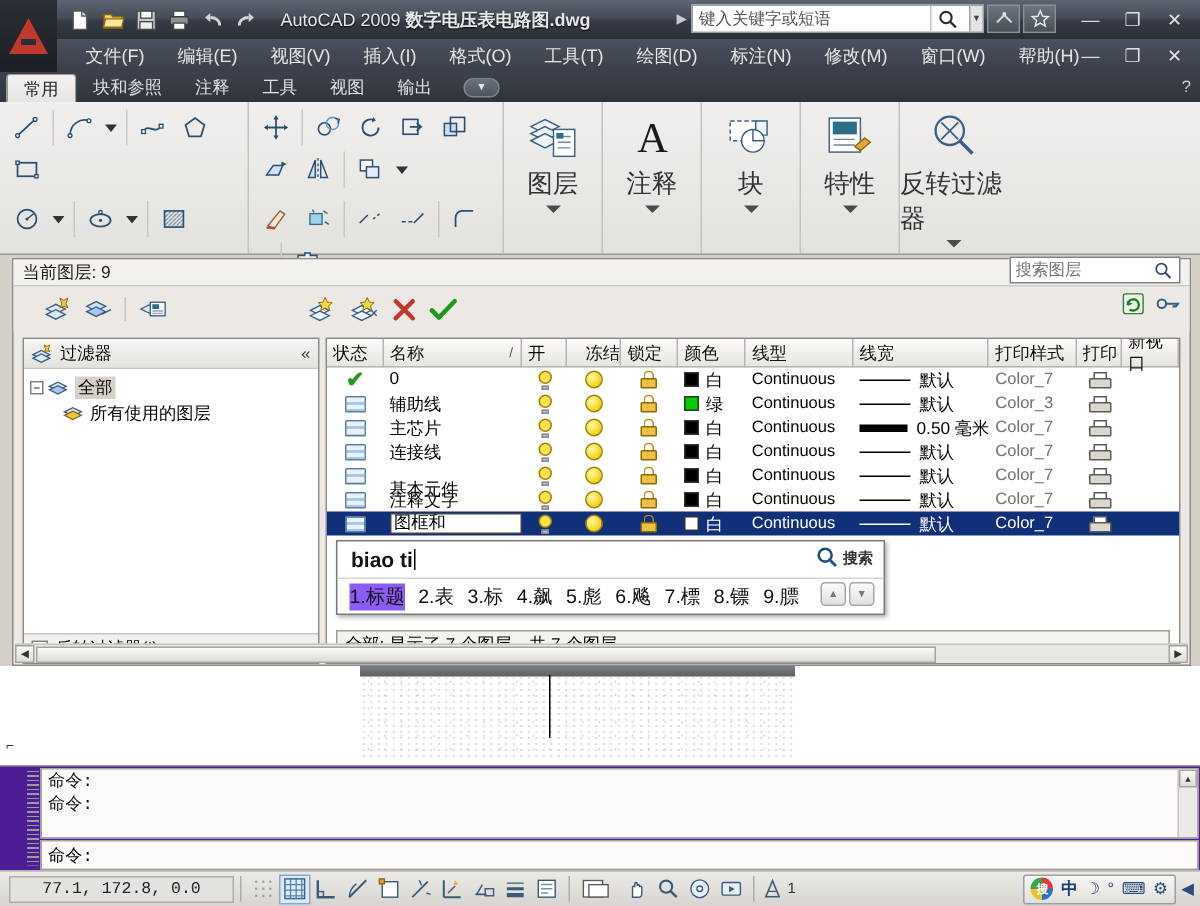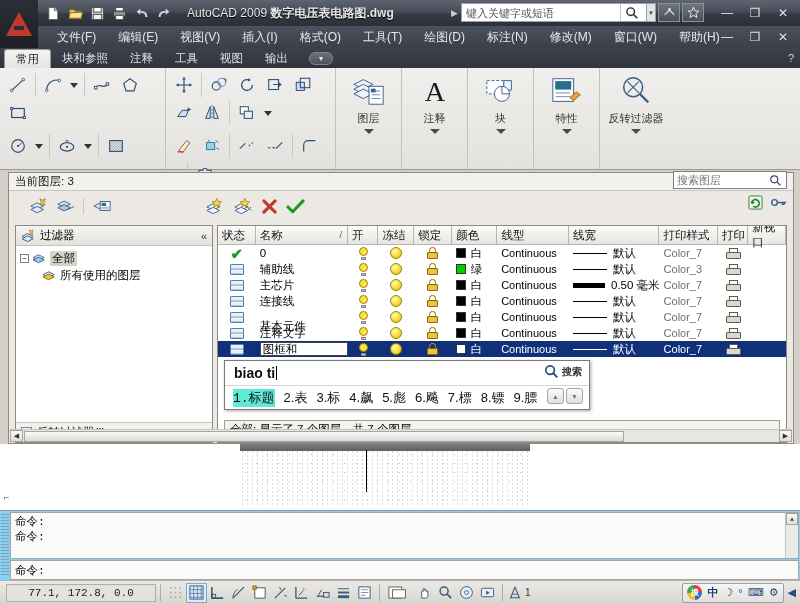--- a/index.html
+++ b/index.html
@@ -142,21 +142,21 @@
   .tbtn {
     width: 26px; height: 26px; display: flex; align-items: center; justify-content: center;
     border: 1px solid transparent; border-radius: 2px;
   }
   .sep-v { width: 1px; background: #c9c7c2; margin: 1px 2px; align-self: stretch; }
   .bigpanel { width: 66px; align-items: center; }
   .bigpanel .bigbtn {
     display: flex; flex-direction: column; align-items: center; justify-content: flex-start;
     width: 100%; padding-top: 6px;
   }
-  .bigpanel .biglabel { font-size: 11px; color: #333; margin-top: 3px; }
+  .bigpanel .biglabel { font-size: 17px; color: #333; margin-top: 3px; }
   .bigpanel .bigdd {
     width: 0; height: 0; margin: 3px auto 0 auto;
     border-left: 5px solid transparent; border-right: 5px solid transparent;
     border-top: 5px solid #4a4a48;
   }
 
   
   .layermgr {
     position: absolute; top: 172px; left: 8px; width: 786px; height: 272px;
     background: #ece9e4; border: 1px solid #8d8a85;
@@ -314,21 +314,21 @@
   }
   .ime-searchbtn {
     position: absolute; right: 7px; top: 3px; display: flex; align-items: center; gap: 3px;
     font-size: 10px; color: #333;
   }
   .ime-cands {
     height: 23px; display: flex; align-items: center; padding-left: 8px; gap: 9px;
     font-size: 13px; position: relative;
   }
   .ime-cand { white-space: nowrap; color: #111; }
-  .ime-cand.first { background: #5eead4; font-family: Liberation Mono, monospace; }
+  .ime-cand.first { background: #8b5cf6; }
   .ime-nav { position: absolute; right: 6px; top: 2px; display: flex; gap: 2px; }
   .ime-navbtn {
     width: 17px; height: 16px; border: 1px solid #a8a5a0; border-radius: 3px;
     background: linear-gradient(to bottom,#fbfbfb,#e2e0dc);
     display: flex; align-items: center; justify-content: center; font-size: 7px; color: #777;
   }
 
   
   .canvas {
     position: absolute; top: 444px; left: 0; width: 800px; height: 66px;
@@ -349,22 +349,23 @@
     position: absolute; left: 240px; top: 0; width: 290px; height: 7px;
     background: linear-gradient(to bottom,#7b7f84,#5c6065);
   }
   .canvas .ucsmark {
     position: absolute; left: 4px; top: 48px; font-size: 9px; color: #333;
   }
 
   
   .cmdarea {
     position: absolute; top: 510px; left: 0; width: 800px; height: 70px;
-    background: #7dd3fc; border-top: 1px solid #9a9a96;
+    background: #4c1d95; border-top: 1px solid #9a9a96;
     display: flex;
+    padding-left: 17px;
   }
   .cmd-gripper {
     width: 8px; background:
       repeating-linear-gradient(to bottom, #9a9a96 0 1px, transparent 1px 3px);
     margin: 3px 1px;
   }
   .cmd-inner { flex: 1; display: flex; flex-direction: column; }
   .cmd-hist {
     flex: 1; background: #fbfaf8; border: 1px solid #a8a5a0; margin: 1px 1px 0 0;
     font-family: "Liberation Mono", "DejaVu Sans Mono", monospace;
@@ -805,21 +806,21 @@
 
   <div class="canvas">
     <div class="topbar-dark"></div>
     <div class="grid-dots"></div>
     <div class="wire"></div>
     <div class="ucsmark">⌐</div>
   </div>
 
   <div class="layermgr">
 
-    <div class="lm-curlayer">当前图层: 3</div>
+    <div class="lm-curlayer">当前图层: 9</div>
 
     <div class="lm-toolbar">
       <div class="lm-tb-icons">
         <div>
           <svg width="20" height="18" viewBox="0 0 22 20">
             <path d="M2 10 9 6.5 16 10 9 13.5z" fill="#dfe9f5" stroke="#3a5f87"></path>
             <path d="M2 14 9 10.5 16 14 9 17.5z" fill="#dfe9f5" stroke="#3a5f87"></path>
             <path d="M12 2l3 1.5 3-1.5-1.5 4 1.5 3-3-1-3 1 1.5-3z" fill="#f3c73d" stroke="#8a6a08" stroke-width="0.7"></path>
           </svg>
         </div>
@@ -942,21 +943,21 @@
             <div class="gh" style="width: 40px;">
               <span>状态</span>
             </div>
             <div class="gh" style="width: 98px;">
               <span>名称</span>
               <span class="sortarrow">/</span>
             </div>
             <div class="gh" style="width: 32px;">
               <span>开</span>
             </div>
-            <div class="gh" style="width: 38px;">
+            <div class="gh" style="width: 38px; justify-content: flex-end;">
               <span>冻结</span>
             </div>
             <div class="gh" style="width: 40px;">
               <span>锁定</span>
             </div>
             <div class="gh" style="width: 48px;">
               <span>颜色</span>
             </div>
             <div class="gh" style="width: 76px;">
               <span>线型</span>

